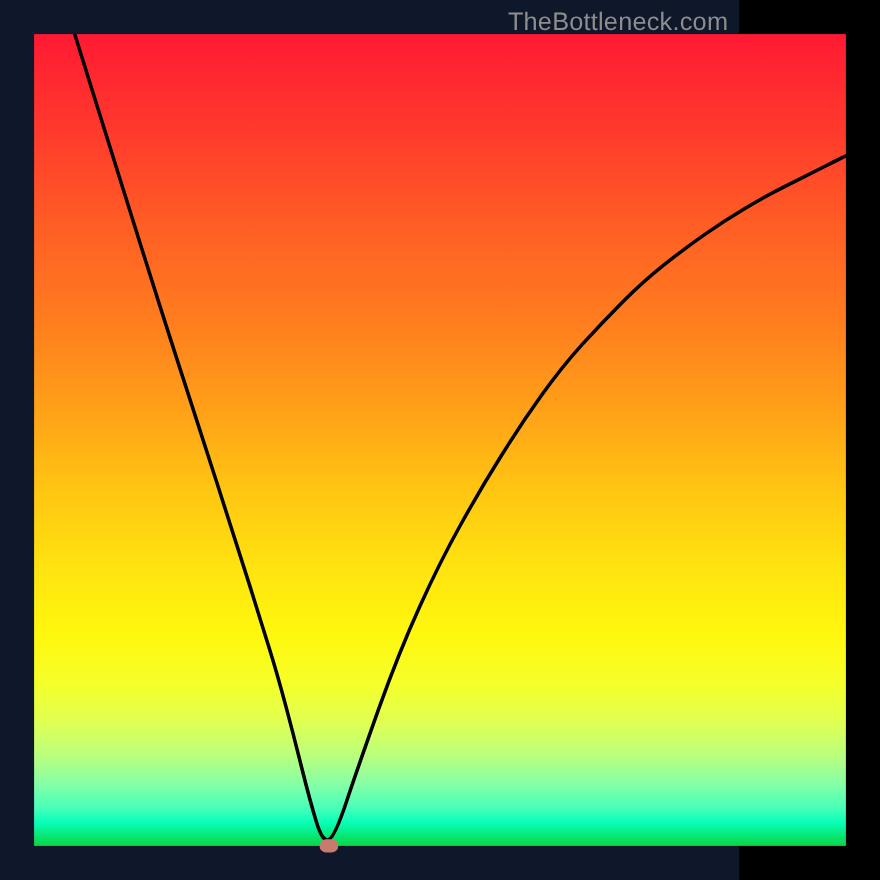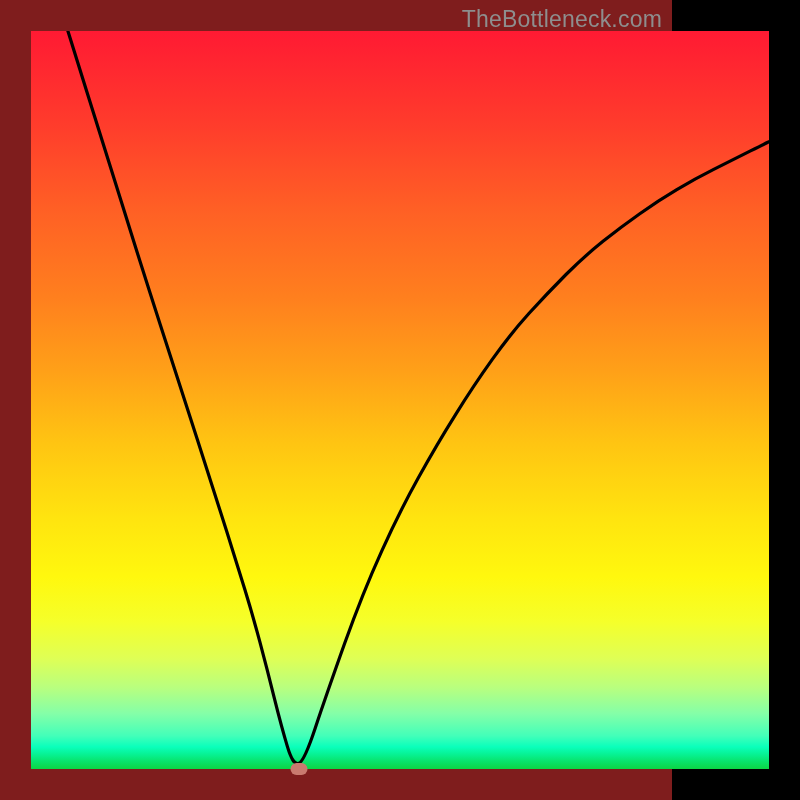--- a/index.html
+++ b/index.html
@@ -8,21 +8,21 @@
     width: 800px;
     height: 800px;
     background: #000;
     overflow: hidden;
     font-family: Arial, Helvetica, sans-serif;
   }
   .frame {
     position: relative;
     width: 672px;
     height: 800px;
-    background: #7f1d1d;
+    background: #0f172a;
   }
   .plot-area {
     position: absolute;
     left: 31px;
     top: 31px;
     width: 738px;
     height: 738px;
     background: linear-gradient(
       to bottom,
       #ff1a33 0%,

